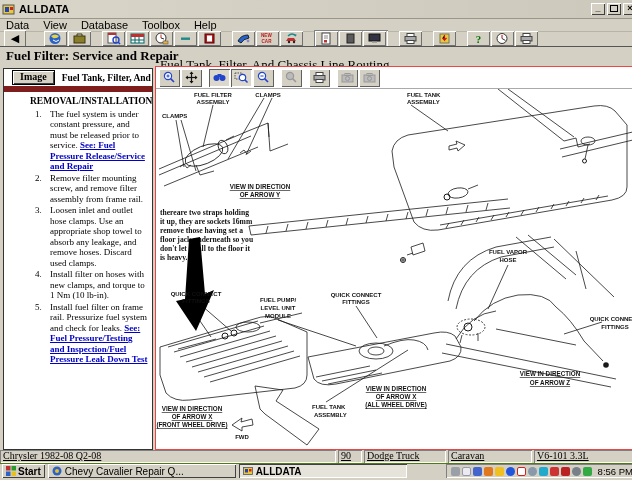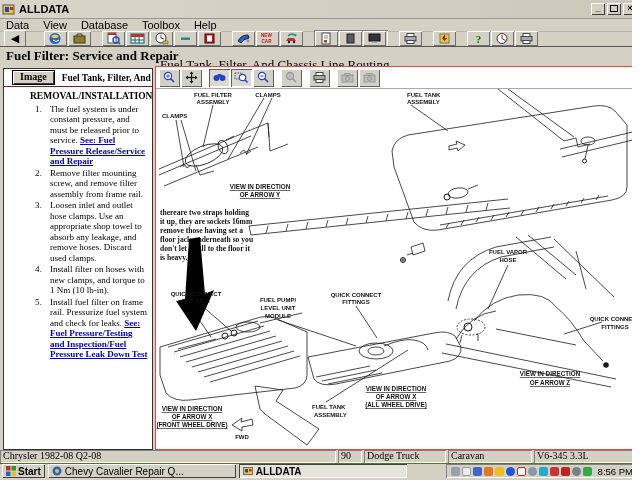--- a/index.html
+++ b/index.html
@@ -27,21 +27,21 @@
   .tgroup{display:flex;box-shadow:inset 1px 1px 0 #808080,inset -1px -1px 0 #fff;padding:1px;margin-right:1px;}
   .backbtn{margin-left:4px;margin-right:18px;width:22px;height:17px;font-size:11px;}
   .helpq{color:#007000;font-weight:bold;font-size:11px;font-family:"Liberation Serif",serif;}
   
   .pageheader{position:absolute;left:0;top:46px;width:640px;height:13px;border-top:1px solid #555;
     font-family:"Liberation Serif",serif;font-weight:bold;font-size:13px;padding:1px 0 0 6px;background:#d4d0c4;}
   .viewer-title{position:absolute;left:160px;top:57px;font-family:Liberation Serif, serif;font-size:13px;}
   
   .left-panel{position:absolute;left:3px;top:68px;width:148px;height:380px;background:#fff;
     border:1px solid #333;font-family:"Liberation Serif",serif;}
-  .lp-head{height:17px;border-bottom:1px solid #7f1d1d;display:flex;align-items:center;overflow:hidden;white-space:nowrap;}
+  .lp-head{height:17px;border-bottom:6px solid #7f1d1d;display:flex;align-items:center;overflow:hidden;white-space:nowrap;}
   .img-btn{margin-left:8px;padding:0 7px;height:13px;background:#d4d0c4;font-size:10px;font-weight:bold;
     box-shadow:inset 1px 1px 0 #fff,inset -1px -1px 0 #404040;border:1px solid #000;line-height:12px;}
   .lp-doc-title{font-size:9.5px;font-weight:bold;margin-left:7px;}
   .lp-body{padding:4px 2px 0 6px;font-size:9px;line-height:10.5px;margin-left:20px;}
   .lp-heading{font-weight:bold;font-size:9.5px;margin-bottom:2px;}
   .step{display:flex;margin-bottom:1px;}
   .step .num{width:9px;margin-left:5px;flex:none;}
   .step .body{flex:1;padding-left:6px;padding-right:2px;}
   .doclink{color:#0000c6;font-weight:bold;text-decoration:underline;cursor:pointer;}
   
@@ -53,21 +53,21 @@
   .ibtn.disabled svg *{stroke:#999 !important;fill:#bbb !important;}
   .ibtn svg{width:15px;height:13px;}
   .igap{width:6px;}
   .diagram{position:absolute;left:0px;top:22px;width:481px;height:358px;}
   .diagram text{font-family:"Liberation Sans",sans-serif;font-size:6px;font-weight:bold;fill:#111;}
   .diagram text.cap{font-size:6.3px;text-decoration:underline;}
   .diagram text.note{font-family:"Liberation Serif",serif;font-size:7.6px;font-weight:bold;}
   .diagram path,.diagram line,.diagram ellipse,.diagram polyline{stroke:#1a1a1a;stroke-width:0.8;fill:none;}
   
   .statusbar{position:absolute;left:0;top:450px;width:640px;height:13px;display:flex;
-    font-family:"Liberation Serif",serif;font-size:10px;background:#d4d0c4;}
+    font-family:"Liberation Serif",serif;font-size:10px;background:#d4d0c4;text-decoration:underline;}
   .sfield{box-shadow:inset 1px 1px 0 #808080,inset -1px -1px 0 #fff;padding:0 3px;height:13px;line-height:12px;
     margin-right:2px;overflow:hidden;white-space:nowrap;}
   
   .taskbar{position:absolute;left:0;top:463px;width:640px;height:17px;background:#d4d0c4;
     border-top:1px solid #4d7c0f;display:flex;align-items:flex-start;font-size:10px;}
   .startbtn{margin-left:2px;height:14px;padding:0 4px;display:flex;align-items:center;gap:2px;
     background:#d4d0c4;box-shadow:inset 1px 1px 0 #fff,inset -1px -1px 0 #404040;font-weight:bold;}
   .taskbtn{height:14px;margin-left:3px;display:flex;align-items:center;gap:3px;padding:0 4px;
     background:#d4d0c4;box-shadow:inset 1px 1px 0 #fff,inset -1px -1px 0 #404040;
     overflow:hidden;white-space:nowrap;}
@@ -469,21 +469,21 @@
       <text class="cap" x="394" y="287" text-anchor="middle">VIEW IN DIRECTION</text>
       <text class="cap" x="394" y="296" text-anchor="middle">OF ARROW Z</text>
     </svg>
   </div>
 
   <div class="statusbar">
     <span class="sfield" style="width:330px">Chrysler 1982-08 Q2-08</span>
     <span class="sfield" style="width:18px">90</span>
     <span class="sfield" style="width:76px">Dodge Truck</span>
     <span class="sfield" style="width:78px">Caravan</span>
-    <span class="sfield" style="flex:1">V6-345 3.3L</span>
+    <span class="sfield" style="flex:1">V6-101 3.3L</span>
   </div>
 
   <div class="taskbar">
     <div class="startbtn">
       <svg width="10" height="10" viewBox="0 0 10 10">
         <rect x="0" y="0" width="4.5" height="4.5" fill="#c03030"></rect>
         <rect x="5.5" y="0" width="4.5" height="4.5" fill="#2a9a2a"></rect>
         <rect x="0" y="5.5" width="4.5" height="4.5" fill="#2a62c8"></rect>
         <rect x="5.5" y="5.5" width="4.5" height="4.5" fill="#e8c020"></rect>
       </svg>

